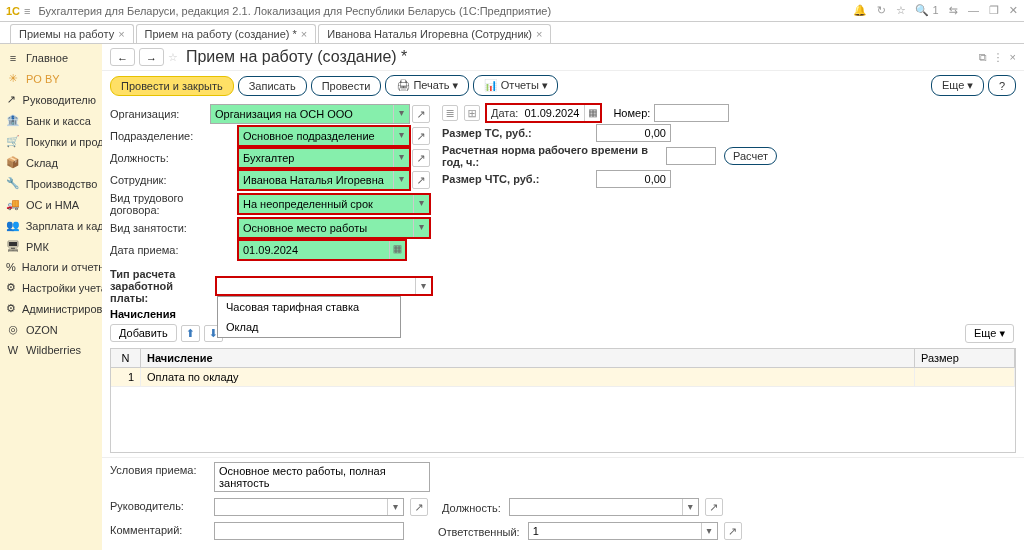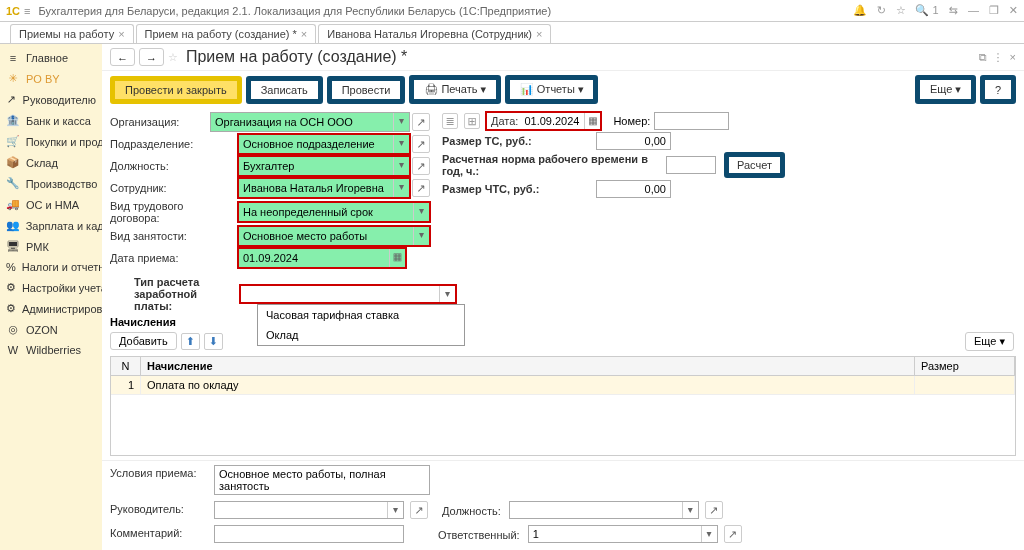--- a/index.html
+++ b/index.html
@@ -19,21 +19,21 @@
 .nav-item { display: flex; align-items: center; padding: 4px 6px; color: #333; cursor: pointer; gap: 6px; white-space: nowrap; overflow: hidden; }
 .nav-item.active { color: #d93; }
 .nav-ico { width: 14px; text-align: center; }
 .content { flex: 1; background: #fff; display: flex; flex-direction: column; overflow: hidden; }
 .content-head { padding: 4px 8px; display: flex; align-items: center; gap: 4px; border-bottom: 1px solid #eee; }
 .arrow-btn { border: 1px solid #ccc; background: #fff; padding: 2px 6px; border-radius: 3px; cursor: pointer; }
 .star { color: #ccc; cursor: pointer; }
 .pg-title { font-size: 16px; color: #333; margin-left: 4px; }
 .head-right { margin-left: auto; display: flex; gap: 6px; color: #999; }
 .toolbar { padding: 4px 8px; display: flex; align-items: center; gap: 4px; background: #fff; border-bottom: 0; }
-.btn { border: 5px solid #0c4a6e; background: #fff; padding: 3px 10px; border-radius: 3px; cursor: pointer; color: #333; }
+.btn { border: 1px solid #0c4a6e; background: #fff; padding: 3px 10px; border-radius: 9px; cursor: pointer; color: #333; }
 .btn.primary { background: #ffe066; border-color: #e6c200; }
 .toolbar-right { margin-left: auto; display: flex; gap: 4px; }
 .form-area { padding: 4px 8px; display: flex; gap: 12px; }
 .col-left { width: 320px; }
 .col-right { flex: 1; }
 .frow { display: flex; align-items: center; margin-bottom: 2px; }
 .frow label { width: 100px; color: #333; }
 .combo { flex: 1; display: flex; border: 1px solid #aaa; height: 20px; background: #86efac; }
 .combo.hl { outline: 2px solid #c00; outline-offset: -1px; margin-left: 28px; }
 .combo input { flex: 1; border: none; padding: 0 4px; font-size: 11px; background: transparent; }
@@ -42,24 +42,24 @@
 .num-input { width: 75px; height: 18px; border: 1px solid #aaa; text-align: right; padding: 0 4px; font-size: 11px; }
 .rt-row { display: flex; align-items: center; margin-bottom: 2px; gap: 4px; }
 .rt-row .lbl { flex: 0 0 150px; color: #333; font-weight: bold; }
 .rt-row.long .lbl { flex: 0 0 150px; }
 .sep-ico { width: 16px; height: 16px; border: 1px solid #ccc; margin-right: 2px; text-align: center; line-height: 14px; color: #999; border-radius: 2px; cursor:pointer;}
 .date-box { display: flex; border: 1px solid #aaa; height: 18px; outline: 2px solid #c00; outline-offset: -1px; }
 .date-box .dl { padding: 0 4px; line-height: 16px; color: #333; }
 .date-box input { width: 62px; border: none; padding: 0 2px; font-size: 11px; }
 .accr-sec { padding: 0 8px; margin-top: 2px; }
 .accr-top { display: flex; align-items: center; gap: 6px; }
-.accr-label { width: 100px; font-weight: bold; color: #333; margin-left: 24px; }
+.accr-label { width: 100px; font-weight: bold; color: #333; }
 .sal-combo { width: 216px; height: 18px; border: 1px solid #aaa; outline: 2px solid #c00; outline-offset: -1px; display: flex; position: relative; }
 .sal-combo input { flex: 1; border: none; padding: 0 4px; font-size: 11px; }
-.dropdown { position: absolute; top: 18px; left: 16px; width: 208px; background: #fff; border: 1px solid #999; z-index: 10; }
+.dropdown { position: absolute; top: 18px; left: 0; width: 184px; background: #fff; border: 1px solid #999; z-index: 10; }
 .dropdown .dd-item { padding: 4px 8px; cursor: pointer; }
 .add-row { display: flex; align-items: center; gap: 4px; padding: 4px 8px; }
 .small-btn { border: 1px solid #ccc; padding: 2px 8px; border-radius: 3px; background: #fff; cursor: pointer; }
 .arrow-ud { color: #3a7abd; cursor: pointer; border:1px solid #ccc; padding:1px 4px; border-radius:2px;}
 .table-wrap { margin: 2px 8px 4px 8px; border: 1px solid #ccc; flex: 1; min-height: 100px; overflow: auto; background:#fff;}
 .tbl-head { display: flex; background: #f5f5f5; border-bottom: 1px solid #ccc; }
 .th { padding: 3px 6px; border-right: 1px solid #ccc; }
 .th.n { width: 30px; text-align: center; }
 .th.name { flex: 1; font-weight: bold; }
 .th.sz { width: 100px; }

